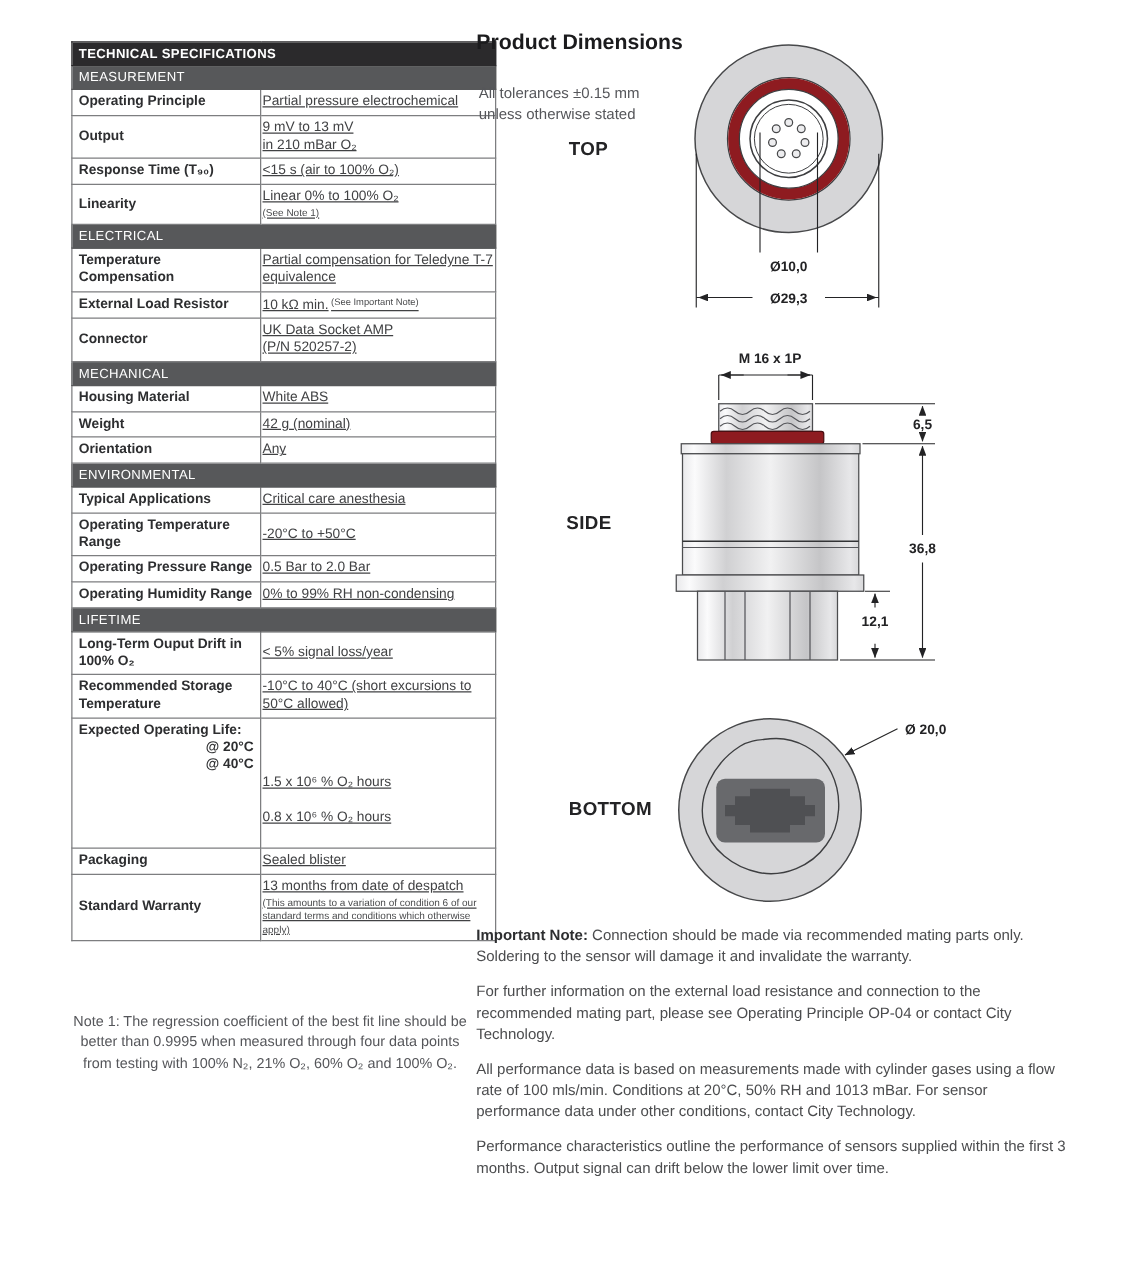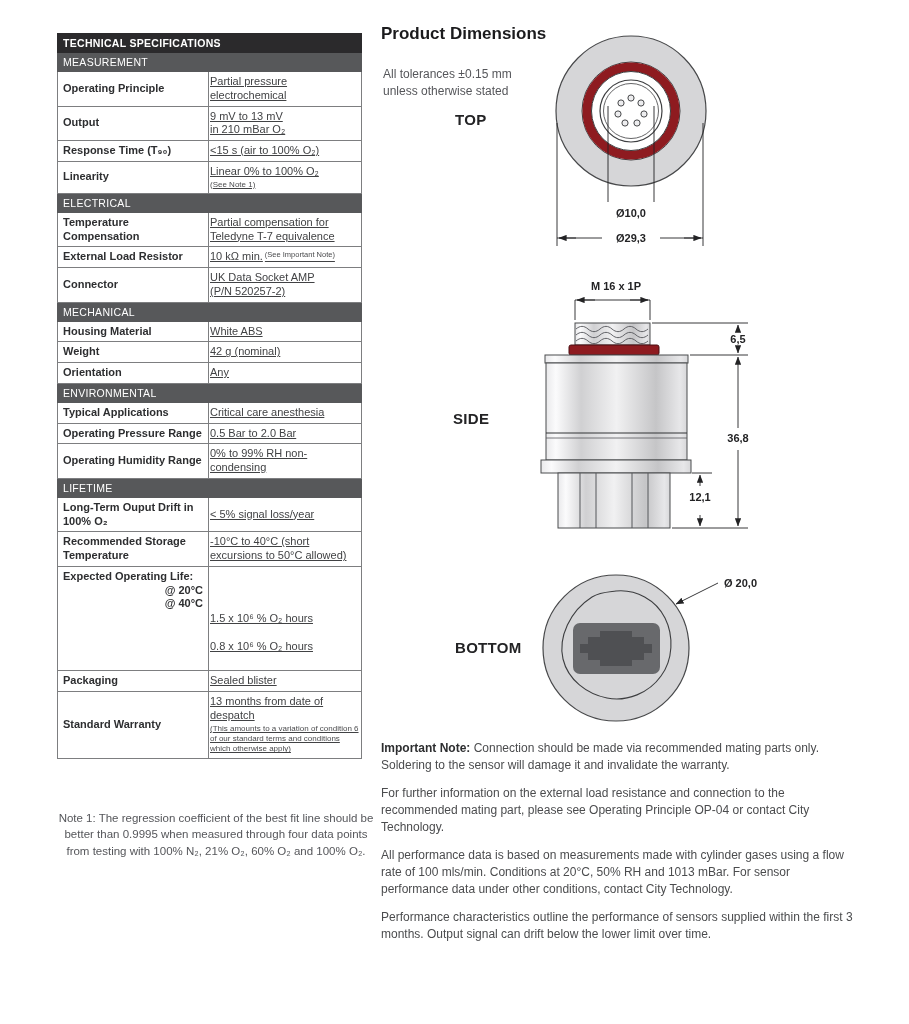--- a/index.html
+++ b/index.html
@@ -2,21 +2,21 @@
 <html><head>
 <meta charset="utf-8">
 <style>
   * { margin:0; padding:0; box-sizing:border-box; }
   html,body { background:#ffffff; }
   body { font-family:"Liberation Sans","DejaVu Sans",sans-serif; }
   #page { position:relative; width:909px; height:1024px; background:#ffffff; overflow:hidden; }
 
   
   .spec-wrap { position:absolute; left:57px; top:33px; width:305px; }
-  table.spec { width:305px; border-collapse:collapse; table-layout:fixed; }
+  table.spec { width:340px; border-collapse:collapse; table-layout:fixed; }
   table.spec td { border:1px solid #7d7e80; vertical-align:middle; }
   table.spec col.c1 { width:151px; }
   tr.h1 td { background:#2b2a2c; color:#ffffff; font-size:10.5px; font-weight:bold;
              padding:3px 5px; letter-spacing:.3px; border:1px solid #2b2a2c; }
   tr.h2 td { background:#57585a; color:#ffffff; font-size:10.5px; font-weight:normal;
              padding:3px 5px; letter-spacing:.3px; border:1px solid #57585a; border-top:1px solid #ffffff; }
   td.lbl { font-size:11px; font-weight:bold; color:#2d2e30; padding:3px 5px; line-height:1.25; }
   td.val { font-size:11px; color:#414244; padding:3px 1px; line-height:1.25; white-space:pre-line;text-decoration:underline; }
   .note-inl { font-size:7.5px; color:#4a4b4d; vertical-align:3px; margin-left:2px; white-space:normal; }
   .note-blk { display:block; font-size:8px; color:#4a4b4d; line-height:1.3; white-space:normal; margin-top:1px; }
@@ -113,20 +113,24 @@
             <td class="lbl">Orientation</td>
           <td class="val">Any</td>
           </tr>
 
       <tr class="h2">
             <td colspan="2">ENVIRONMENTAL</td>
           </tr>
       <tr>
             <td class="lbl">Typical Applications</td>
           <td class="val">Critical care anesthesia</td>
+          </tr>
+      <tr>
+            <td class="lbl">Operating Temperature Range</td>
+          <td class="val">-20°C to +50°C</td>
           </tr>
       <tr>
             <td class="lbl">Operating Pressure Range</td>
           <td class="val">0.5 Bar to 2.0 Bar</td>
           </tr>
       <tr>
             <td class="lbl">Operating Humidity Range</td>
           <td class="val">0% to 99% RH non-condensing</td>
           </tr>
 

